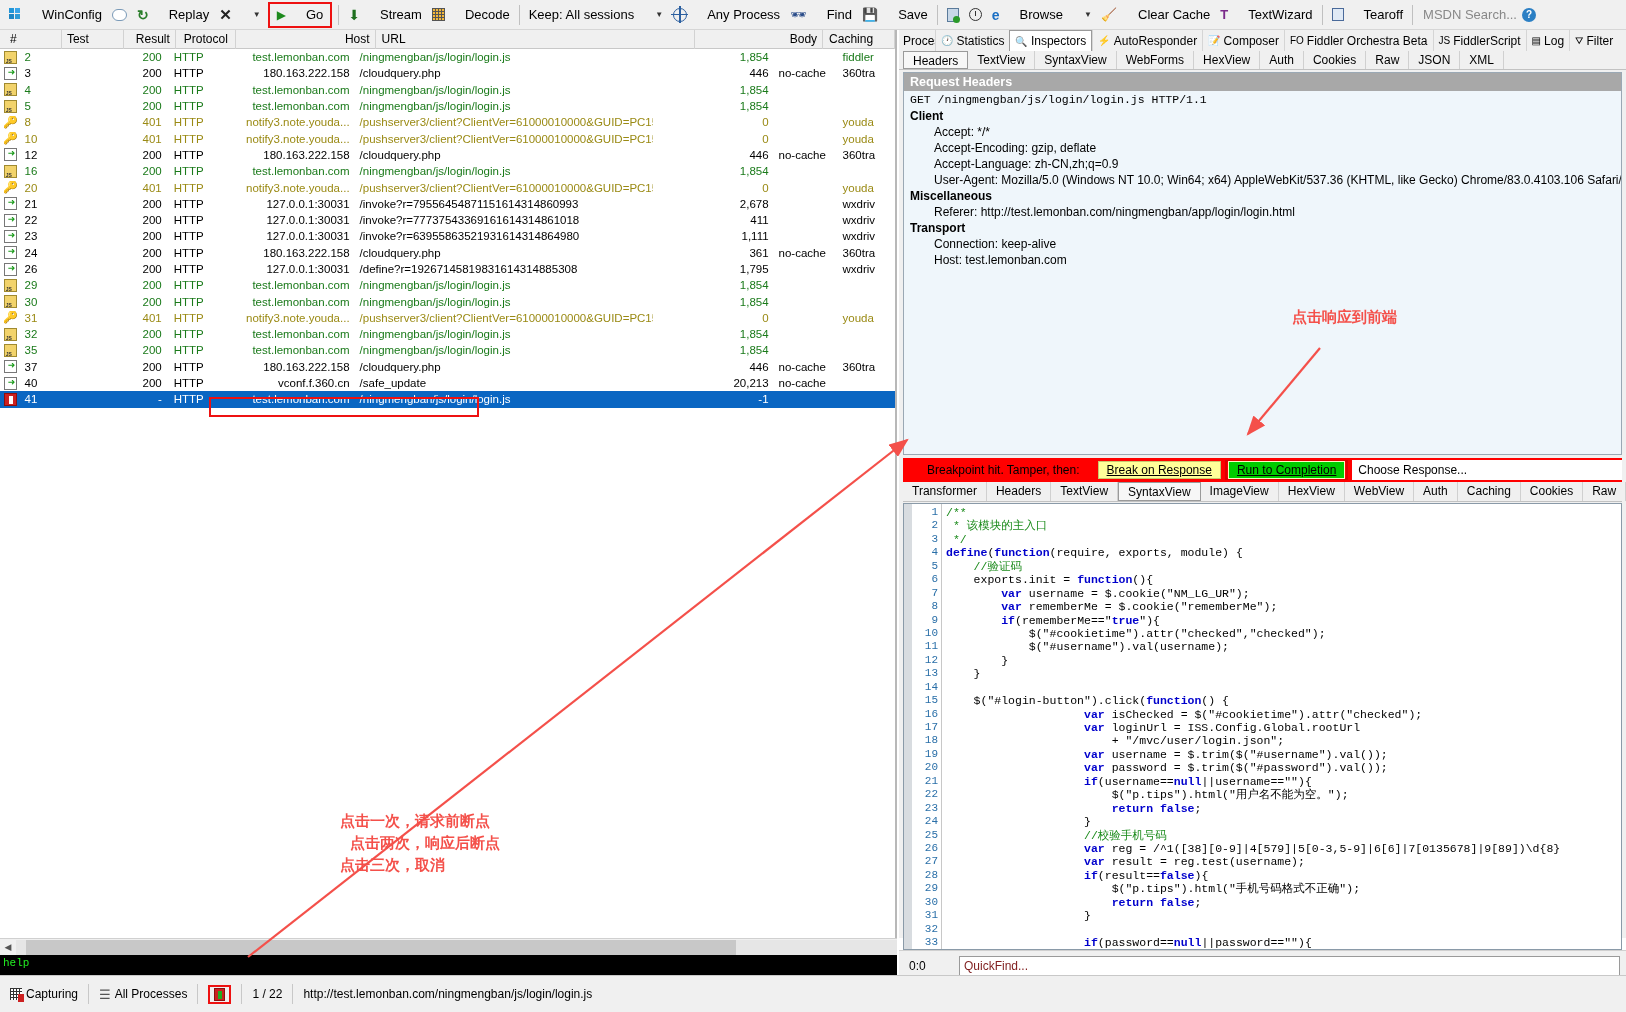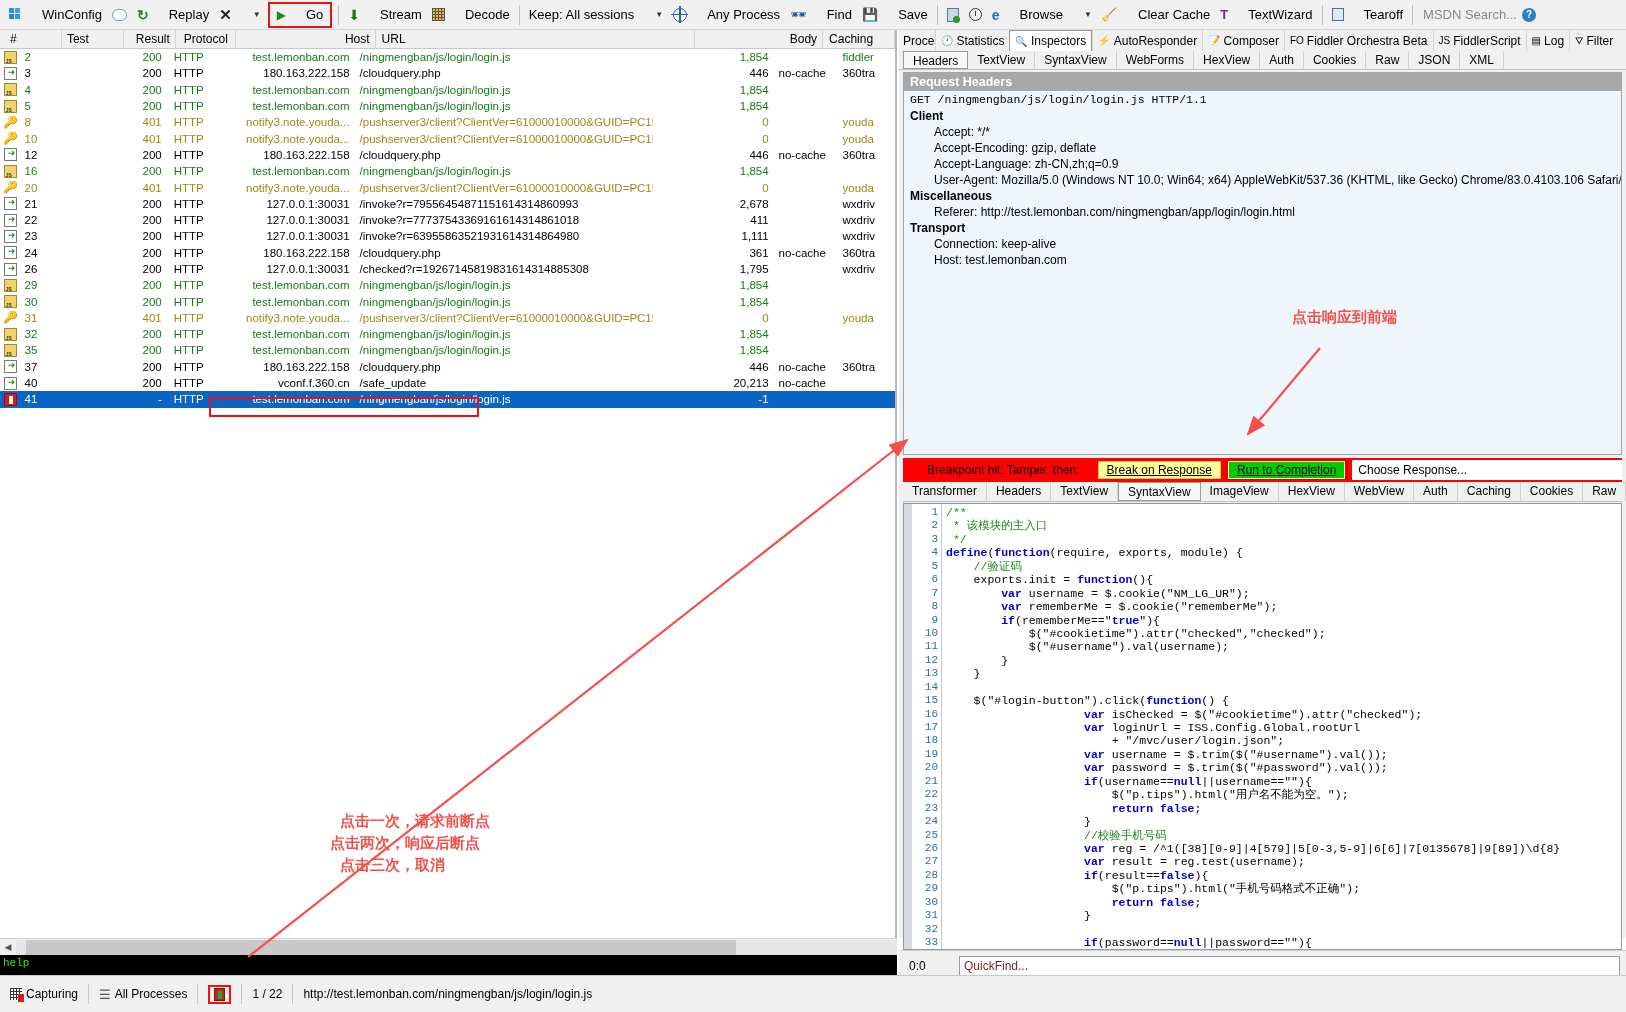--- a/index.html
+++ b/index.html
@@ -550,21 +550,21 @@
         </div>
         <div class="row">
           <div class="cell c-icon">
             <span class="si si-doc"></span>
           </div>
           <div class="cell c-num black">26</div>
           <div class="cell c-test"></div>
           <div class="cell c-res black">200</div>
           <div class="cell c-prot black">HTTP</div>
           <div class="cell c-host black">127.0.0.1:30031</div>
-          <div class="cell c-url black">/checked?r=19267145819831614314885308</div>
+          <div class="cell c-url black">/define?r=19267145819831614314885308</div>
           <div class="cell c-body black">1,795</div>
           <div class="cell c-cach black"></div>
           <div class="cell c-proc black">wxdriv</div>
         </div>
         <div class="row">
           <div class="cell c-icon">
             <span class="si si-js"></span>
           </div>
           <div class="cell c-num green">29</div>
           <div class="cell c-test"></div>
@@ -860,16 +860,16 @@
 
     <line x1="1320" y1="348" x2="1248" y2="434" stroke="#f4504a" stroke-width="2.2" marker-end="url(#arrowhead)"></line>
 
     <line x1="248" y1="957" x2="907" y2="440" stroke="#f4504a" stroke-width="2.2" marker-end="url(#arrowhead)"></line>
 
     <rect x="210" y="398" width="268" height="18" fill="none" stroke="#ee1111" stroke-width="2"></rect>
   </svg>
 
   <div class="anno-text" style="left:1292px; top:308px;">点击响应到前端</div>
   <div class="anno-text" style="left:340px; top:812px;">点击一次，请求前断点</div>
-  <div class="anno-text" style="left:330px; top:834px;">点击两次，响应后断点</div>
+  <div class="anno-text" style="left:350px; top:834px;">点击两次，响应后断点</div>
   <div class="anno-text" style="left:340px; top:856px;">点击三次，取消</div>
 
 </div>
 
 </body></html>

